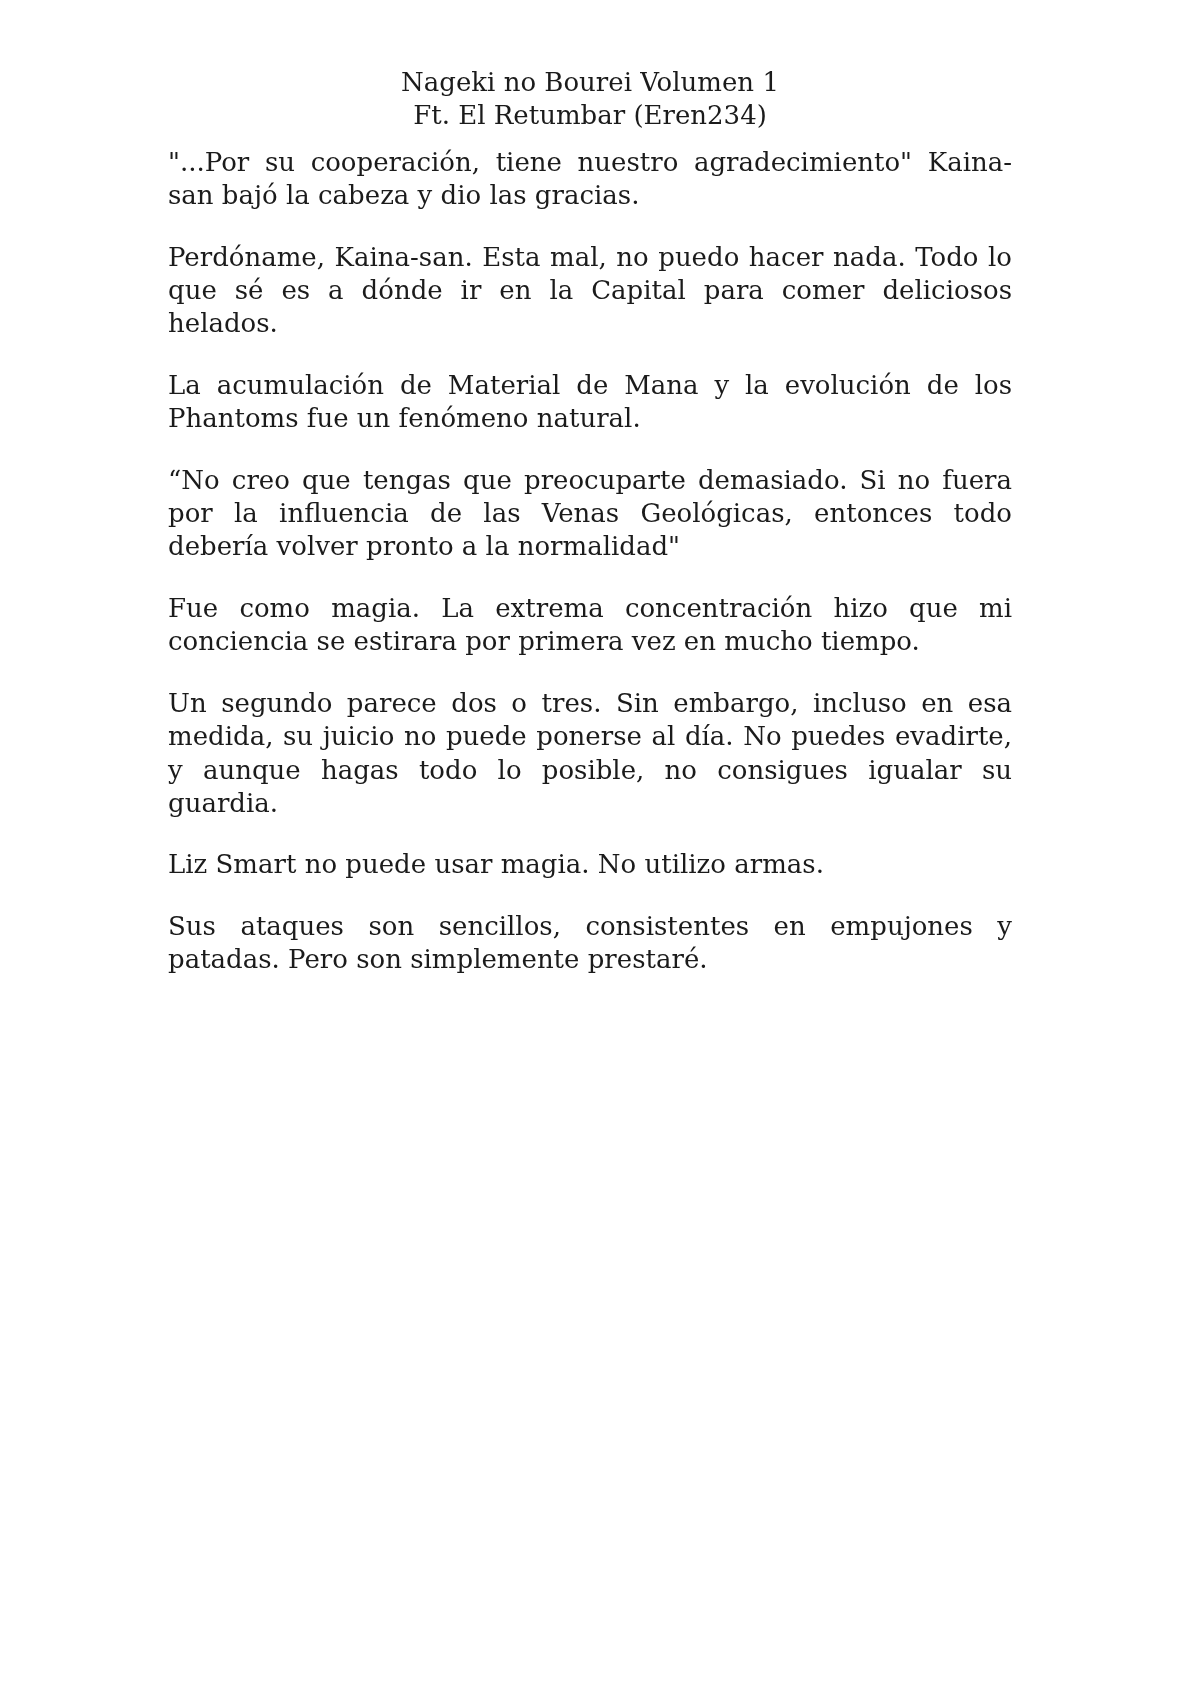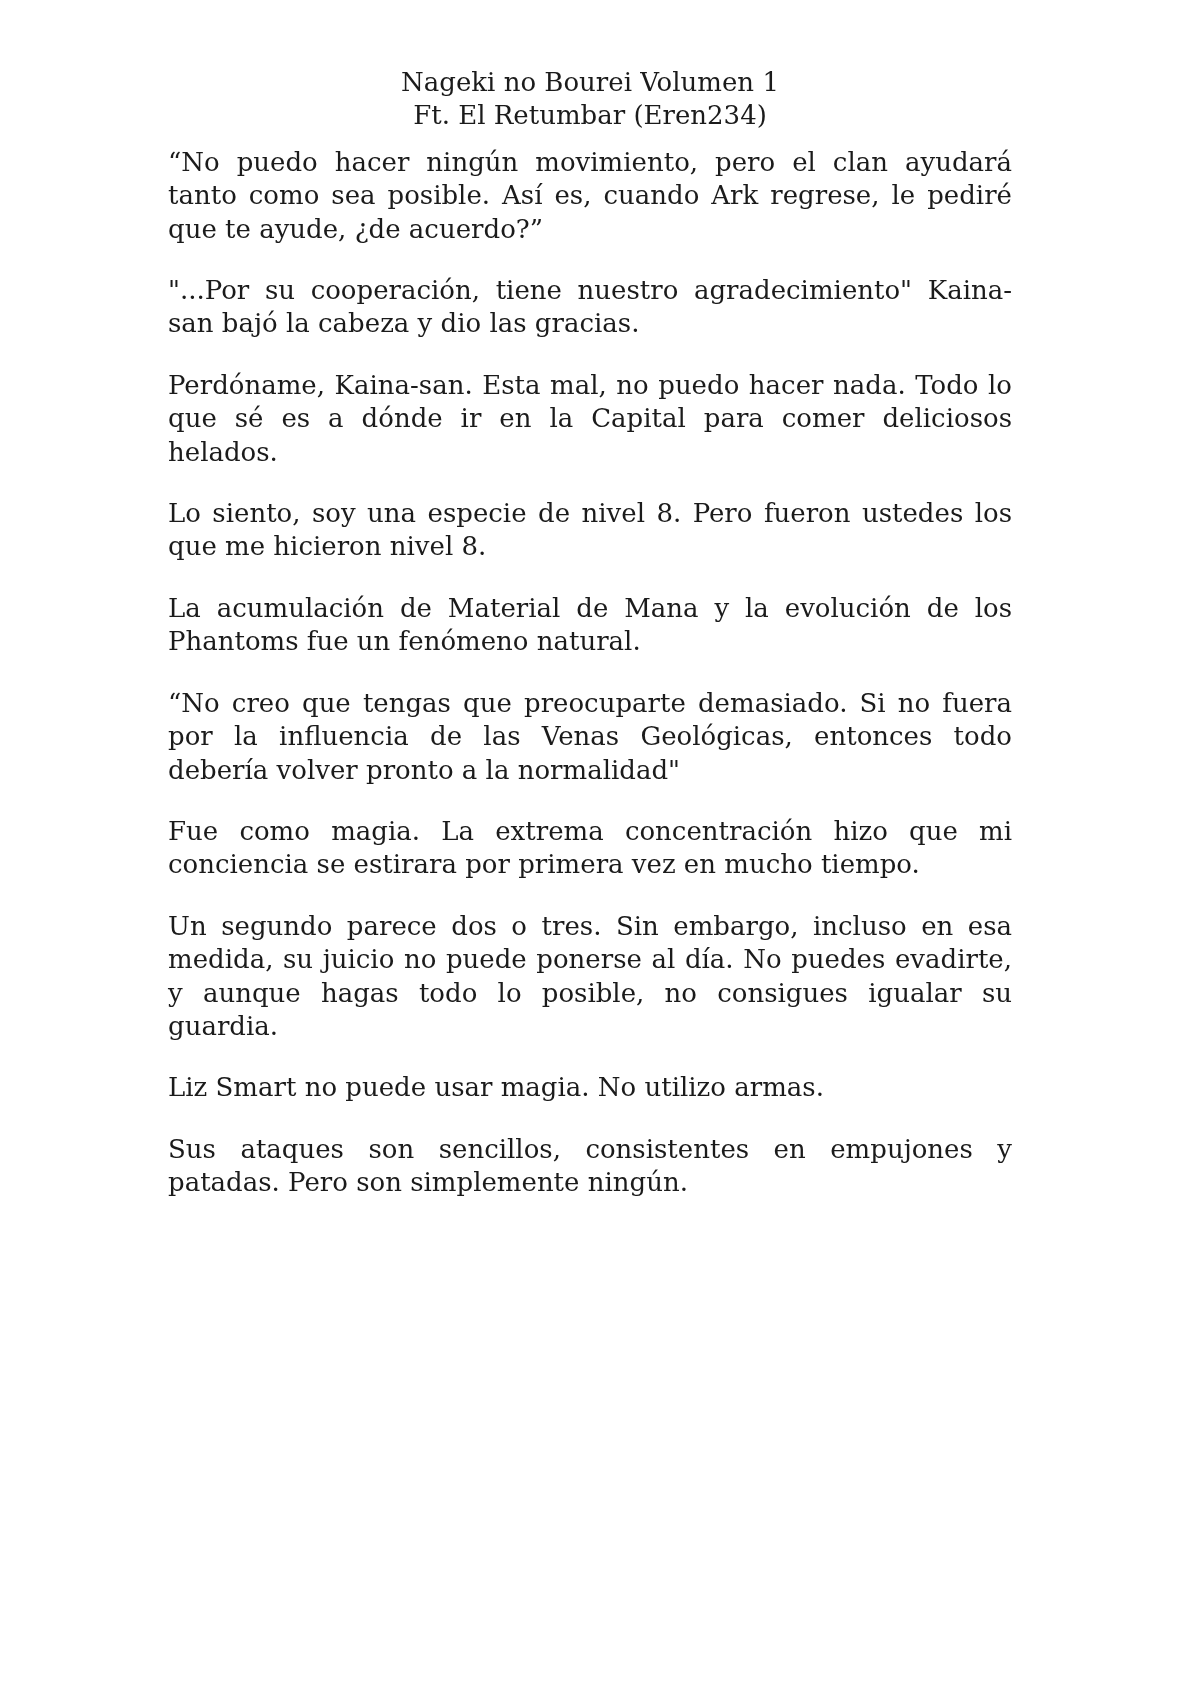--- a/index.html
+++ b/index.html
@@ -47,30 +47,28 @@
 
 <div class="page">
 
   <div class="text-block">
 
     <div class="title-block">
       <span class="title-line">Nageki no Bourei Volumen 1</span>
       <span class="title-line">Ft. El Retumbar (Eren234)</span>
     </div>
 
-    <p>“No puedo hacer ningún movimiento, pero el clan ayudará tanto como sea posible. Así es, cuando Ark regrese, le pediré que te ayude, ¿de acuerdo?”</p>
     <p>"...Por su cooperación, tiene nuestro agradecimiento" Kaina-san bajó la cabeza y dio las gracias.</p>
     <p>Perdóname, Kaina-san. Esta mal, no puedo hacer nada. Todo lo que sé es a dónde ir en la Capital para comer deliciosos helados.</p>
-    <p>Lo siento, soy una especie de nivel 8. Pero fueron ustedes los que me hicieron nivel 8.</p>
     <p>La acumulación de Material de Mana y la evolución de los Phantoms fue un fenómeno natural.</p>
     <p>“No creo que tengas que preocuparte demasiado. Si no fuera por la influencia de las Venas Geológicas, entonces todo debería volver pronto a la normalidad"</p>
     <p>Fue como magia. La extrema concentración hizo que mi conciencia se estirara por primera vez en mucho tiempo.</p>
     <p>Un segundo parece dos o tres. Sin embargo, incluso en esa medida, su juicio no puede ponerse al día. No puedes evadirte, y aunque hagas todo lo posible, no consigues igualar su guardia.</p>
     <p>Liz Smart no puede usar magia. No utilizo armas.</p>
-    <p>Sus ataques son sencillos, consistentes en empujones y patadas. Pero son simplemente ningún.</p>
+    <p>Sus ataques son sencillos, consistentes en empujones y patadas. Pero son simplemente prestaré.</p>
 
   </div>
 
   <div class="footer-illustration">
     <svg viewBox="0 0 176 97" xmlns="http://www.w3.org/2000/svg" role="img">
 
       <rect width="176" height="97" fill="#e9e9e9"></rect>
       <rect x="122" width="54" height="97" fill="#f3f3f3"></rect>
       <ellipse cx="88" cy="55" rx="56" ry="50" fill="#dddddd"></ellipse>
       <ellipse cx="108" cy="74" rx="30" ry="22" fill="#f5f5f5"></ellipse>

